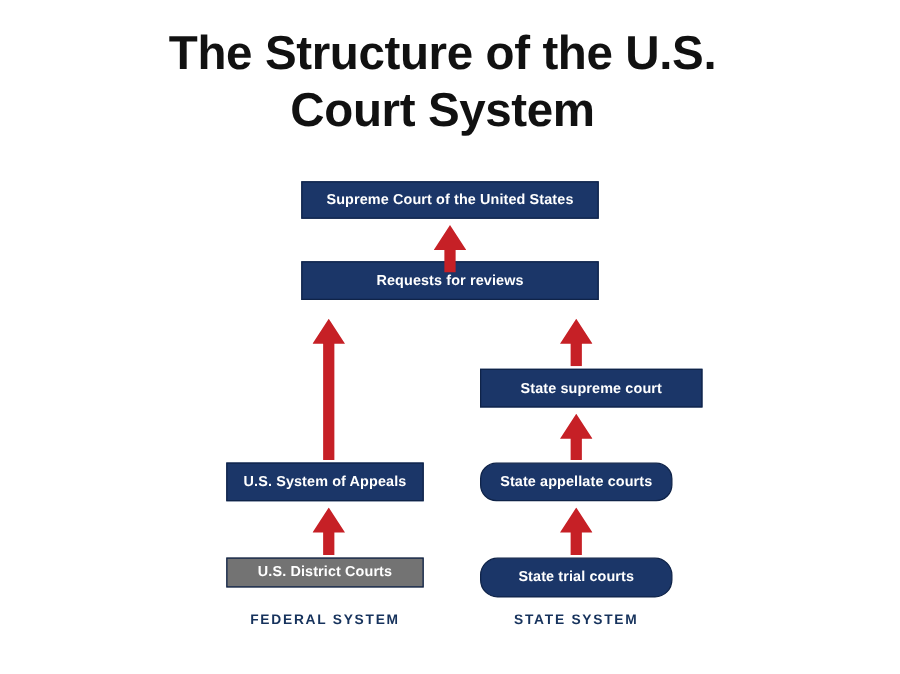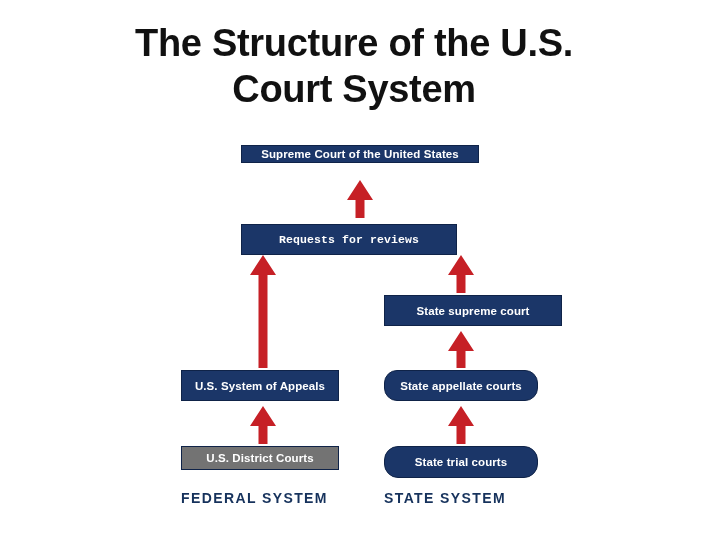--- a/index.html
+++ b/index.html
@@ -45,38 +45,39 @@
     text-align: center;
     box-sizing: border-box;
     letter-spacing: 0.1px;
   }
   .arrow {
     position: absolute;
   }
   .caption {
     position: absolute;
     color: #16325c;
-    font-size: 14px;
+    font-size: 11px;
     font-weight: bold;
     letter-spacing: 1.4px;
+    text-align: center;
   }
 </style>
 </head>
 <body>
 
 <div id="slide">
 
   <div id="title">The Structure of the U.S.
 Court System</div>
 
   <div id="nodes-layer">
-      <div class="node" style="left: 241px; top: 145px; width: 238px; height: 18px; background: rgb(27, 54, 104); border-color: rgb(15, 35, 72); color: rgb(255, 255, 255);">
+      <div class="node" style="left: 241px; top: 145px; width: 238px; height: 30px; background: rgb(27, 54, 104); border-color: rgb(15, 35, 72); color: rgb(255, 255, 255);">
         <span>Supreme Court of the United States</span>
       </div>
-      <div class="node" style="left: 241px; top: 224px; width: 216px; height: 31px; background: rgb(27, 54, 104); border-color: rgb(15, 35, 72); color: rgb(255, 255, 255); font-family: Liberation Mono, monospace;">
+      <div class="node" style="left: 241px; top: 209px; width: 238px; height: 31px; background: rgb(27, 54, 104); border-color: rgb(15, 35, 72); color: rgb(255, 255, 255);">
         <span>Requests for reviews</span>
       </div>
       <div class="node" style="left: 384px; top: 295px; width: 178px; height: 31px; background: rgb(27, 54, 104); border-color: rgb(15, 35, 72); color: rgb(255, 255, 255);">
         <span>State supreme court</span>
       </div>
       <div class="node" style="left: 181px; top: 370px; width: 158px; height: 31px; background: rgb(27, 54, 104); border-color: rgb(15, 35, 72); color: rgb(255, 255, 255);">
         <span>U.S. System of Appeals</span>
       </div>
       <div class="node" style="left: 384px; top: 370px; width: 154px; height: 31px; background: rgb(27, 54, 104); border-color: rgb(15, 35, 72); color: rgb(255, 255, 255); border-radius: 13px;">
         <span>State appellate courts</span>

